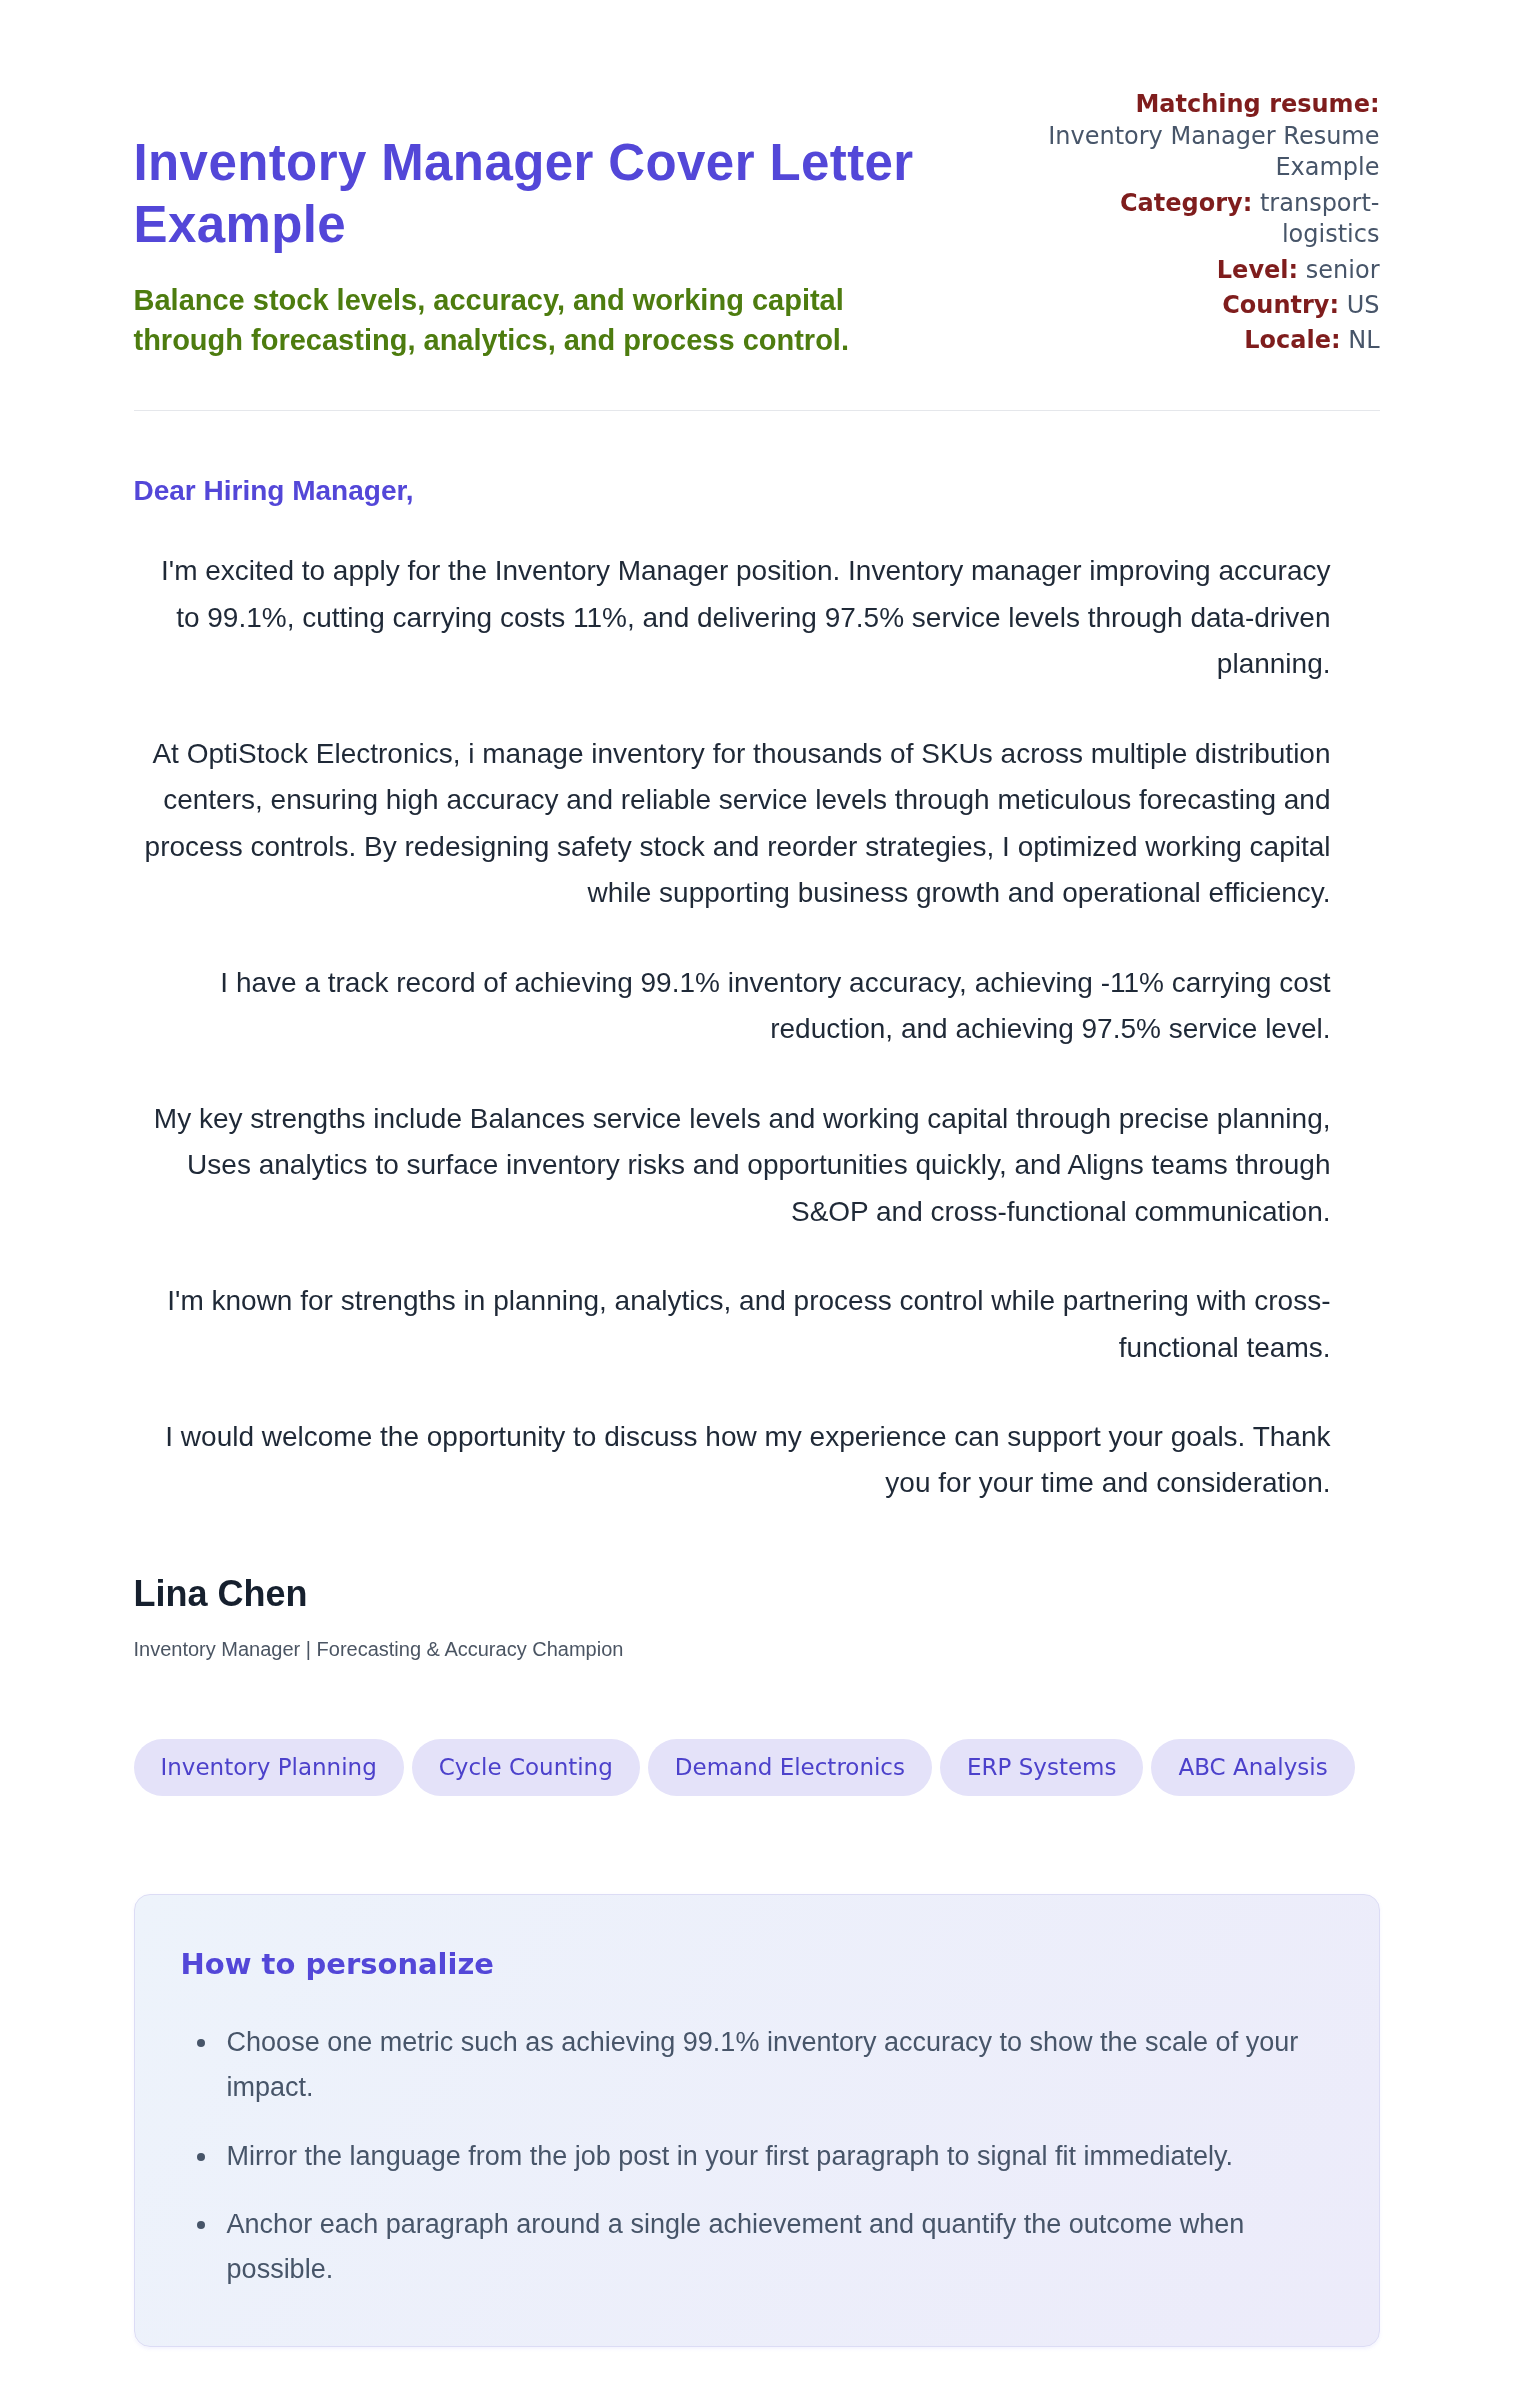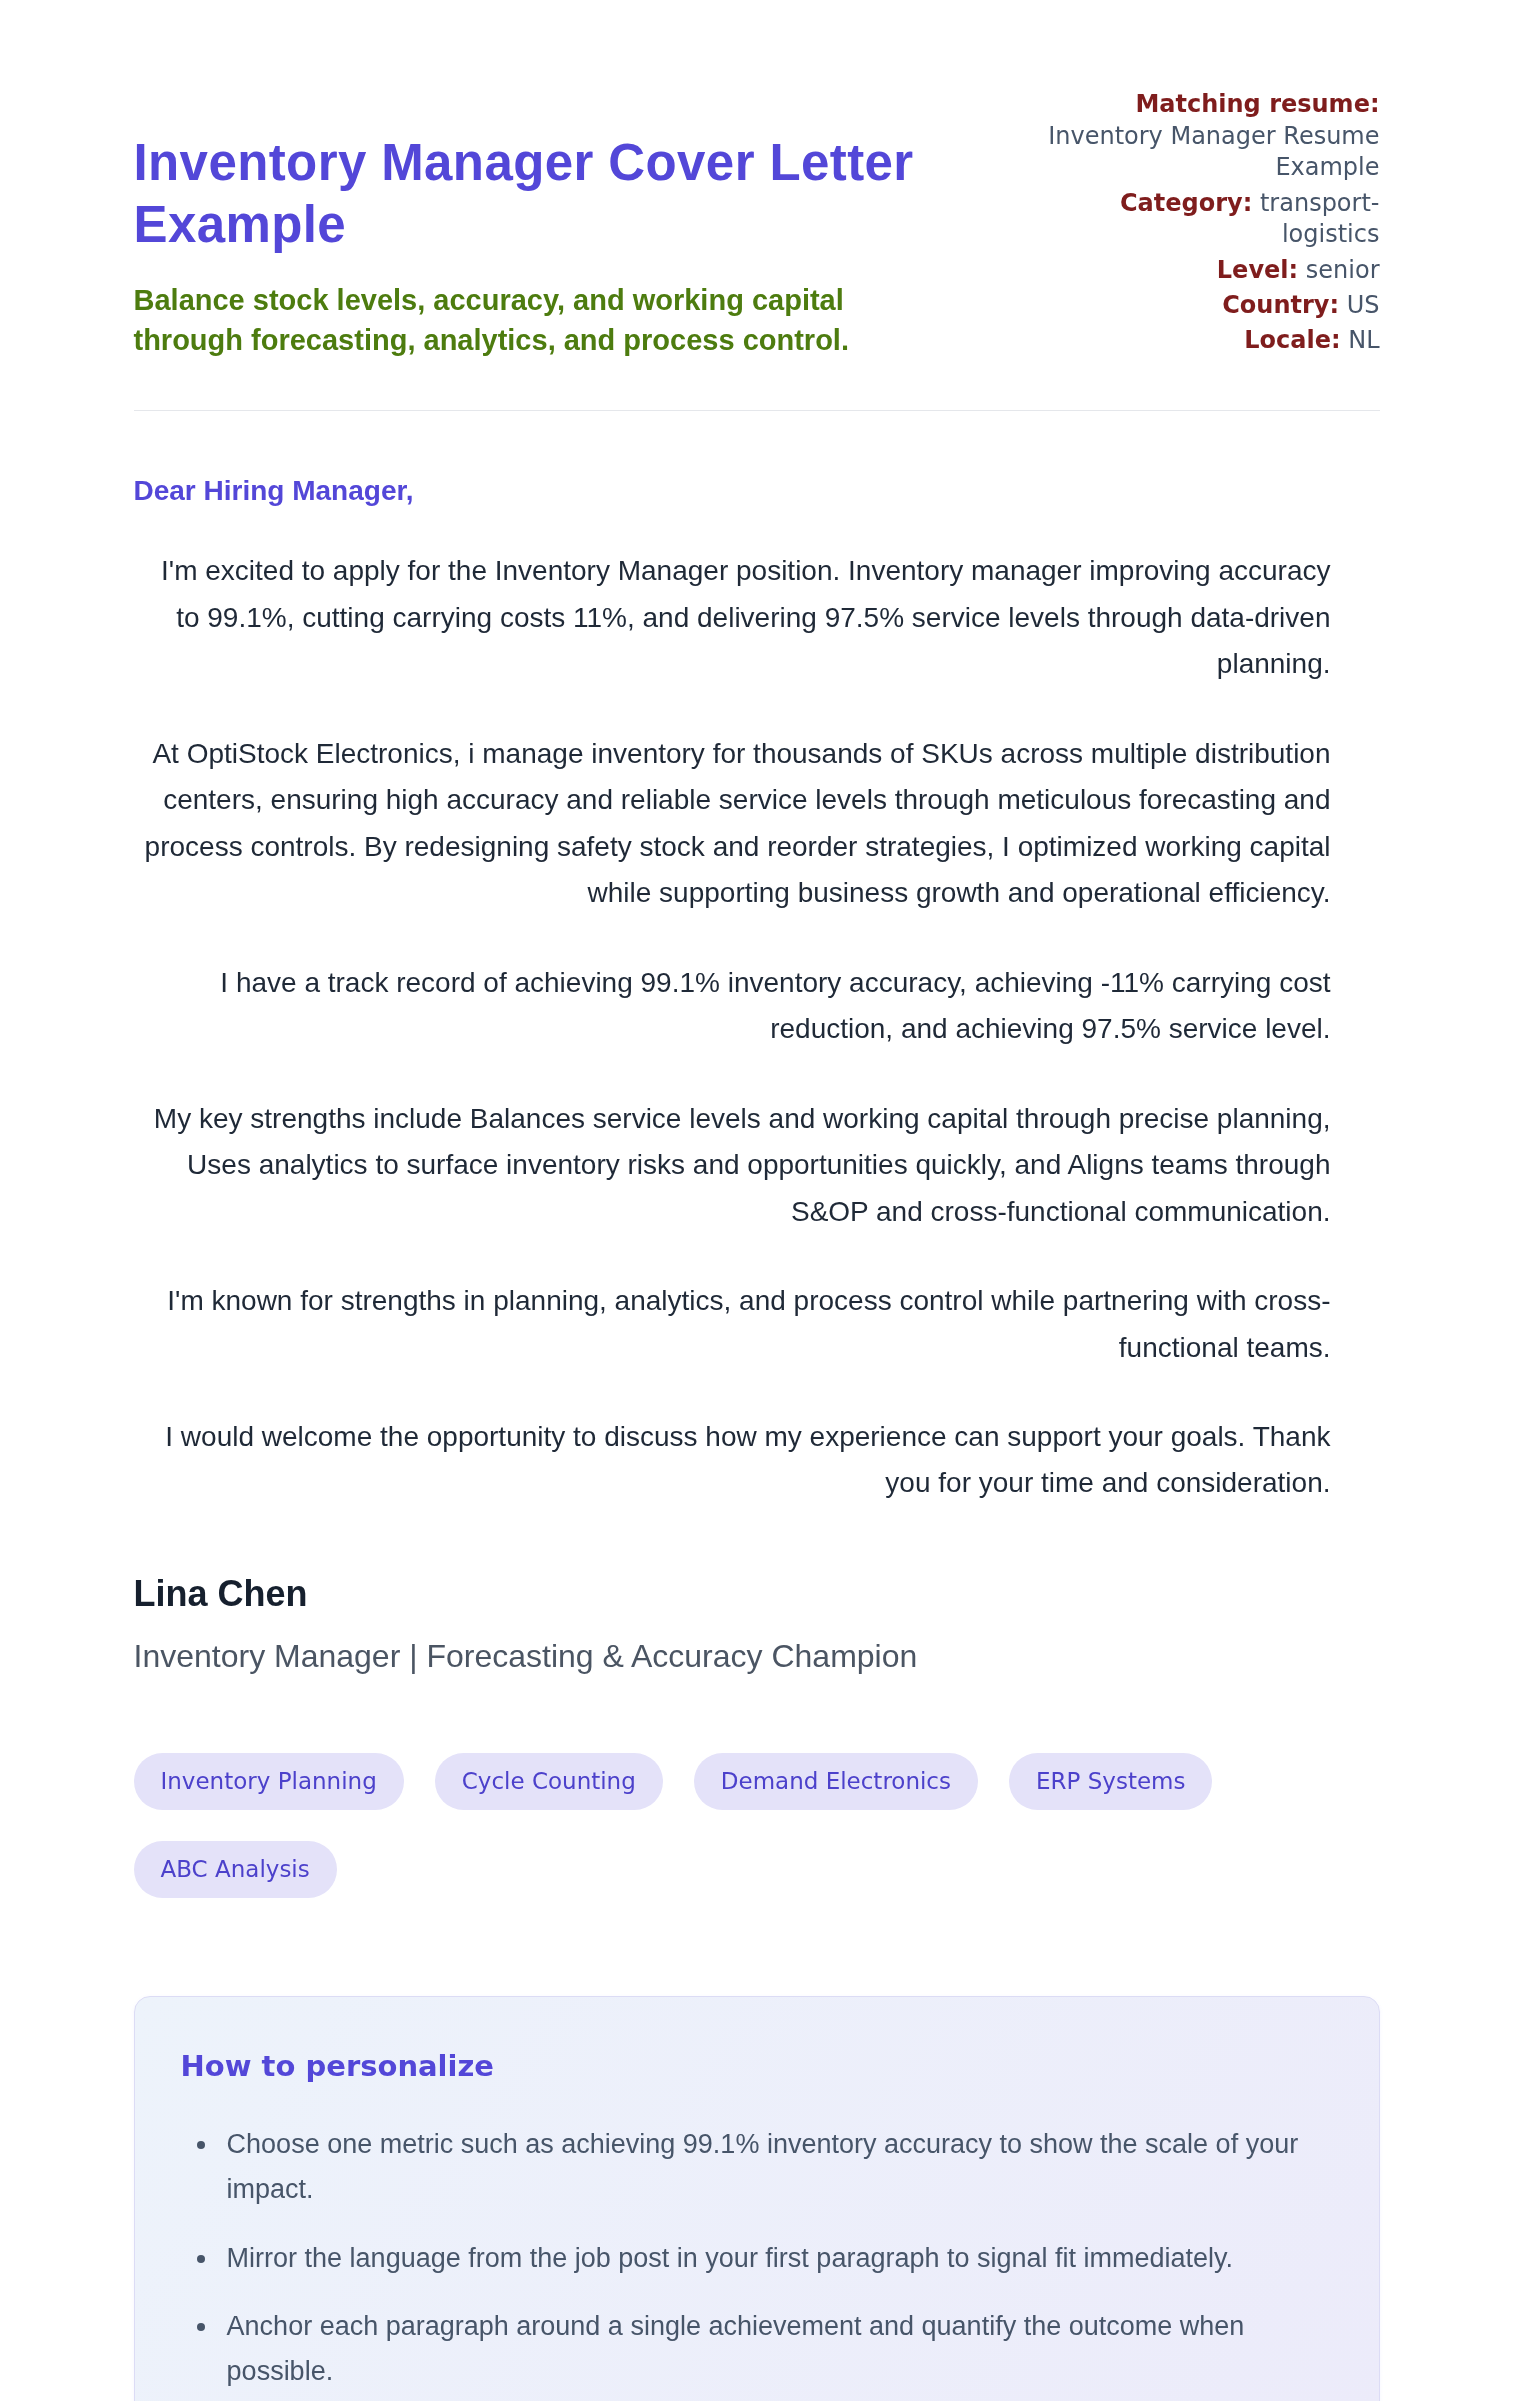--- a/index.html
+++ b/index.html
@@ -73,30 +73,30 @@
     text-align: right;
   }
   .sig-name {
     margin-top: 66px;
     font-size: 36px;
     font-weight: bold;
     color: #16202e;
   }
   .sig-role {
     margin-top: 23px;
-    font-size: 32px;
+    font-size: 20px;
     color: #4b5563;
   }
 
   
   .tags {
     margin-top: 78px;
     display: flex;
     flex-wrap: wrap;
-    gap: 31px;
+    gap: 8px;
   }
   .tag {
     display: inline-block;
     background: #e4e2f9;
     color: #4c41cb;
     font-family: "DejaVu Sans", sans-serif;
     font-size: 23px;
     line-height: 1;
     padding: 17px 27px;
     border-radius: 889px;

